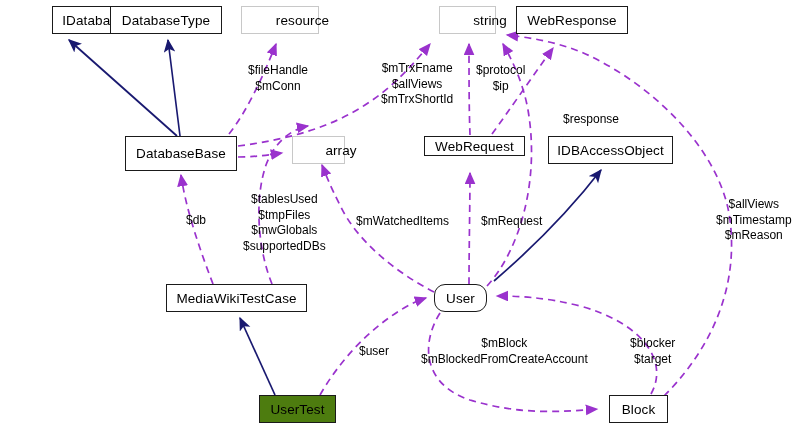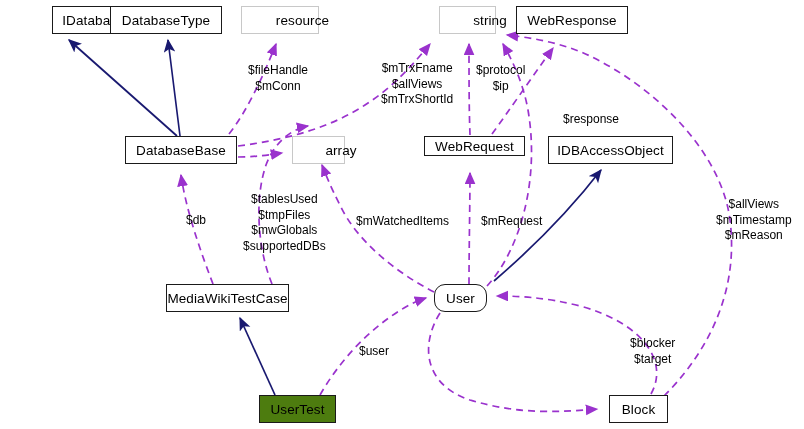--- a/index.html
+++ b/index.html
@@ -104,34 +104,34 @@
   <div class="node faint" style="left:241px; top:6px; width:78px; height:28px;">
     <span>resource</span>
   </div>
   <div class="node faint" style="left:439px; top:6px; width:57px; height:28px;">
     <span>string</span>
   </div>
   <div class="node solid" style="left:516px; top:6px; width:112px; height:28px;">
     <span>WebResponse</span>
   </div>
 
-  <div class="node solid" style="left:125px; top:136px; width:112px; height:28px;">
+  <div class="node solid" style="left:125px; top:136px; width:112px; height:35px;">
     <span>DatabaseBase</span>
   </div>
   <div class="node faint" style="left:292px; top:136px; width:53px; height:28px;">
     <span>array</span>
   </div>
   <div class="node solid" style="left:424px; top:136px; width:101px; height:20px;">
     <span>WebRequest</span>
   </div>
   <div class="node solid" style="left:548px; top:136px; width:125px; height:28px;">
     <span>IDBAccessObject</span>
   </div>
 
-  <div class="node solid" style="left:166px; top:284px; width:123px; height:28px;">
+  <div class="node solid" style="left:166px; top:284px; width:141px; height:28px;">
     <span>MediaWikiTestCase</span>
   </div>
   <div class="node solid" style="left:434px; top:284px; width:53px; height:28px;border-radius:11px;">
     <span>User</span>
   </div>
 
   <div class="node filled" style="left:259px; top:395px; width:77px; height:28px;">
     <span>UserTest</span>
   </div>
   <div class="node solid" style="left:609px; top:395px; width:59px; height:28px;">
@@ -180,19 +180,23 @@
   </div>
 
   <div class="edge-label" style="left:481px; top:214px;">
     <div>$mRequest</div>
   </div>
 
   <div class="edge-label" style="left:359px; top:344px;">
     <div>$user</div>
   </div>
 
+  <div class="edge-label" style="left:421px; top:336px;">
+    <div>$mBlock</div>
+    <div>$mBlockedFromCreateAccount</div>
+  </div>
 
   <div class="edge-label" style="left:630px; top:336px;">
     <div>$blocker</div>
     <div>$target</div>
   </div>
 
 </div>
 
 </body></html>

